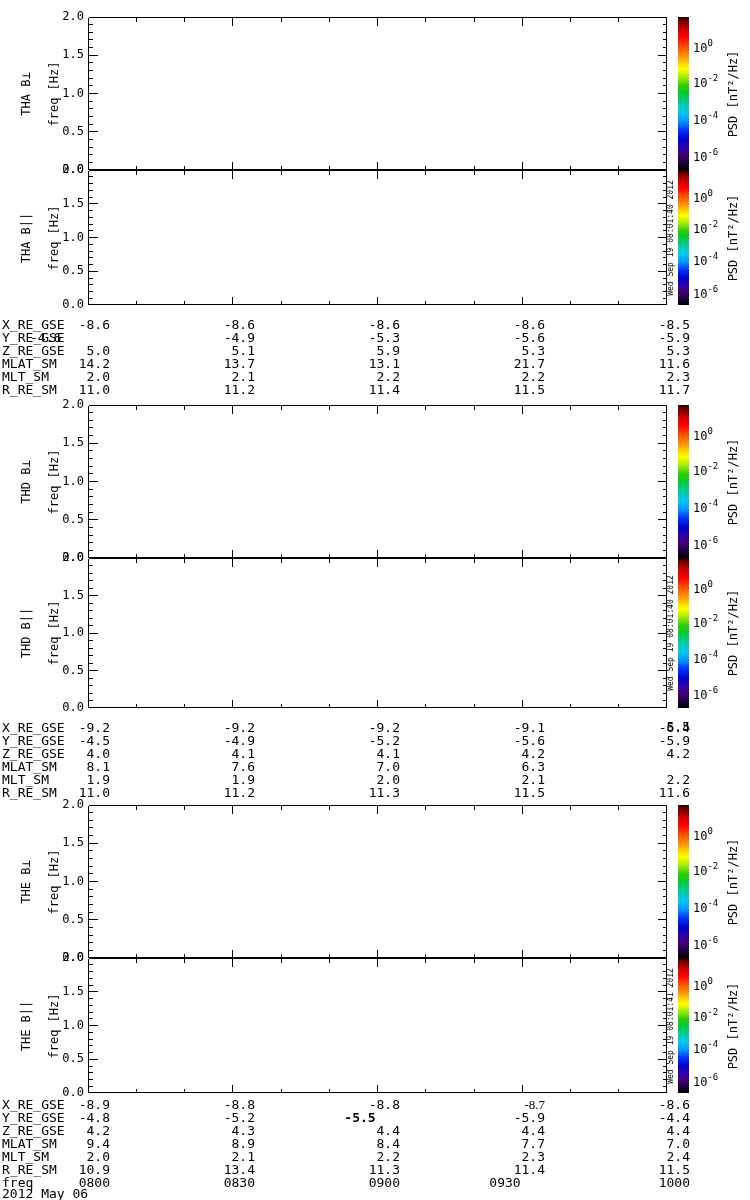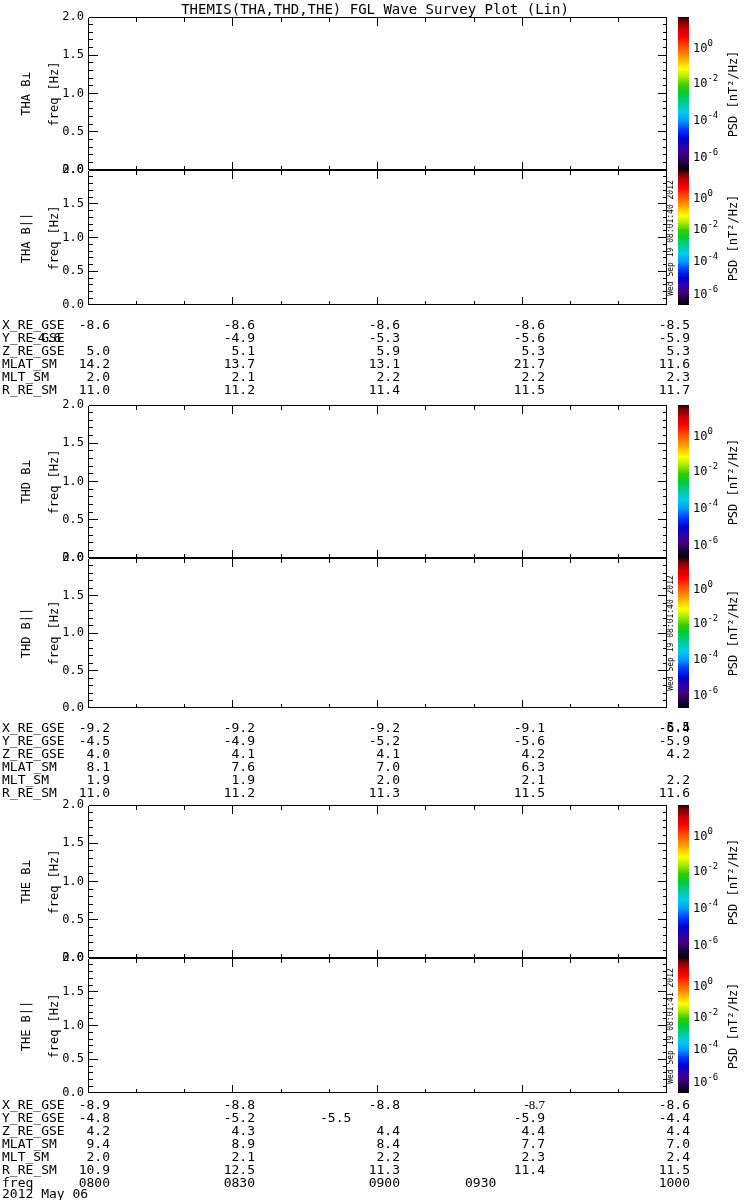--- a/index.html
+++ b/index.html
@@ -12,21 +12,20 @@
       #ffdd00 31%, #ffff00 34%, #aaee00 39%, #33cc00 45%, #00cc33 50%, #00ccaa 57%,
       #00ccee 62%, #0099ff 68%, #0033ff 74%, #0000cc 80%, #3300aa 86%, #440077 90%,
       #220044 95%, #000000 100%);}
   sup{font-size:9px;position:relative;top:-1px;}
   svg{position:absolute;left:0;top:0;}
 </style>
 </head>
 <body>
 
 <div id="page">
-  <div class="title">THEMIS(THA,THD,THE) FGL Wave Survey Plot (Lin)</div>
 <div style="left: 88px; top: 17px; width: 579px; height: 153px;"><svg width="579" height="153" shape-rendering="crispEdges">
         <line x1="0.5" y1="0.5" x2="578.5" y2="0.5" stroke="#000" stroke-width="1"></line>
         <line x1="0.5" y1="152.5" x2="578.5" y2="152.5" stroke="#000" stroke-width="1"></line>
         <line x1="0.5" y1="0.5" x2="0.5" y2="152.5" stroke="#000" stroke-width="1"></line>
         <line x1="578.5" y1="0.5" x2="578.5" y2="152.5" stroke="#000" stroke-width="1"></line>
         <line x1="48.25" y1="0.5" x2="48.25" y2="4.5" stroke="#000" stroke-width="1"></line>
         <line x1="48.25" y1="152.5" x2="48.25" y2="148.5" stroke="#000" stroke-width="1"></line>
         <line x1="96.5" y1="0.5" x2="96.5" y2="4.5" stroke="#000" stroke-width="1"></line>
         <line x1="96.5" y1="152.5" x2="96.5" y2="148.5" stroke="#000" stroke-width="1"></line>
         <line x1="144.75" y1="0.5" x2="144.75" y2="8.5" stroke="#000" stroke-width="1"></line>
@@ -571,21 +570,21 @@
     <div style="left: 601px; top: 1018.5px; width: 140px; height: 14px; text-align: center; font-size: 8px; transform: rotate(-90deg);">Wed Sep 19 08:01:41 2012</div>
     <div style="left: 2px; top: 1098px; font-size: 13px;">X_RE_GSE</div>
     <div style="left: 30px; top: 1098px; width: 80px; text-align: right; font-size: 13px;">-8.9</div>
     <div style="left: 175px; top: 1098px; width: 80px; text-align: right; font-size: 13px;">-8.8</div>
     <div style="left: 320px; top: 1098px; width: 80px; text-align: right; font-size: 13px;">-8.8</div>
     <div style="left: 465px; top: 1098px; width: 80px; text-align: right; font-size: 13px; font-family: Liberation Serif, serif;">-8.7</div>
     <div style="left: 610px; top: 1098px; width: 80px; text-align: right; font-size: 13px;">-8.6</div>
     <div style="left: 2px; top: 1111px; font-size: 13px;">Y_RE_GSE</div>
     <div style="left: 30px; top: 1111px; width: 80px; text-align: right; font-size: 13px;">-4.8</div>
     <div style="left: 175px; top: 1111px; width: 80px; text-align: right; font-size: 13px;">-5.2</div>
-    <div style="left: 320px; top: 1111px; width: 80px; text-align: left; font-size: 13px;">-5.5</div>
+    <div style="left: 320px; top: 1111px; width: 80px; text-align: center; font-size: 13px; font-weight: bold;">-5.5</div>
     <div style="left: 465px; top: 1111px; width: 80px; text-align: right; font-size: 13px;">-5.9</div>
     <div style="left: 610px; top: 1111px; width: 80px; text-align: right; font-size: 13px;">-4.4</div>
     <div style="left: 2px; top: 1124px; font-size: 13px;">Z_RE_GSE</div>
     <div style="left: 30px; top: 1124px; width: 80px; text-align: right; font-size: 13px;">4.2</div>
     <div style="left: 175px; top: 1124px; width: 80px; text-align: right; font-size: 13px;">4.3</div>
     <div style="left: 320px; top: 1124px; width: 80px; text-align: right; font-size: 13px;">4.4</div>
     <div style="left: 465px; top: 1124px; width: 80px; text-align: right; font-size: 13px;">4.4</div>
     <div style="left: 610px; top: 1124px; width: 80px; text-align: right; font-size: 13px;">4.4</div>
     <div style="left: 2px; top: 1137px; font-size: 13px;">MLAT_SM</div>
     <div style="left: 30px; top: 1137px; width: 80px; text-align: right; font-size: 13px;">9.4</div>
@@ -594,24 +593,24 @@
     <div style="left: 465px; top: 1137px; width: 80px; text-align: right; font-size: 13px;">7.7</div>
     <div style="left: 610px; top: 1137px; width: 80px; text-align: right; font-size: 13px;">7.0</div>
     <div style="left: 2px; top: 1150px; font-size: 13px;">MLT_SM</div>
     <div style="left: 30px; top: 1150px; width: 80px; text-align: right; font-size: 13px;">2.0</div>
     <div style="left: 175px; top: 1150px; width: 80px; text-align: right; font-size: 13px;">2.1</div>
     <div style="left: 320px; top: 1150px; width: 80px; text-align: right; font-size: 13px;">2.2</div>
     <div style="left: 465px; top: 1150px; width: 80px; text-align: right; font-size: 13px;">2.3</div>
     <div style="left: 610px; top: 1150px; width: 80px; text-align: right; font-size: 13px;">2.4</div>
     <div style="left: 2px; top: 1163px; font-size: 13px;">R_RE_SM</div>
     <div style="left: 30px; top: 1163px; width: 80px; text-align: right; font-size: 13px;">10.9</div>
-    <div style="left: 175px; top: 1163px; width: 80px; text-align: right; font-size: 13px;">12.5</div>
+    <div style="left: 175px; top: 1163px; width: 80px; text-align: right; font-size: 13px;">13.4</div>
     <div style="left: 320px; top: 1163px; width: 80px; text-align: right; font-size: 13px;">11.3</div>
     <div style="left: 465px; top: 1163px; width: 80px; text-align: right; font-size: 13px;">11.4</div>
     <div style="left: 610px; top: 1163px; width: 80px; text-align: right; font-size: 13px;">11.5</div>
     <div style="left: 2px; top: 1176px; font-size: 13px;">freq</div>
     <div style="left: 30px; top: 1176px; width: 80px; text-align: right; font-size: 13px;">0800</div>
     <div style="left: 175px; top: 1176px; width: 80px; text-align: right; font-size: 13px;">0830</div>
     <div style="left: 320px; top: 1176px; width: 80px; text-align: right; font-size: 13px;">0900</div>
-    <div style="left: 465px; top: 1176px; width: 80px; text-align: left; font-size: 13px;">0930</div>
+    <div style="left: 465px; top: 1176px; width: 80px; text-align: center; font-size: 13px;">0930</div>
     <div style="left: 610px; top: 1176px; width: 80px; text-align: right; font-size: 13px;">1000</div>
     <div style="left: 2px; top: 1187px; font-size: 13px;">2012 May 06</div>
   </div>
 
 </body></html>

